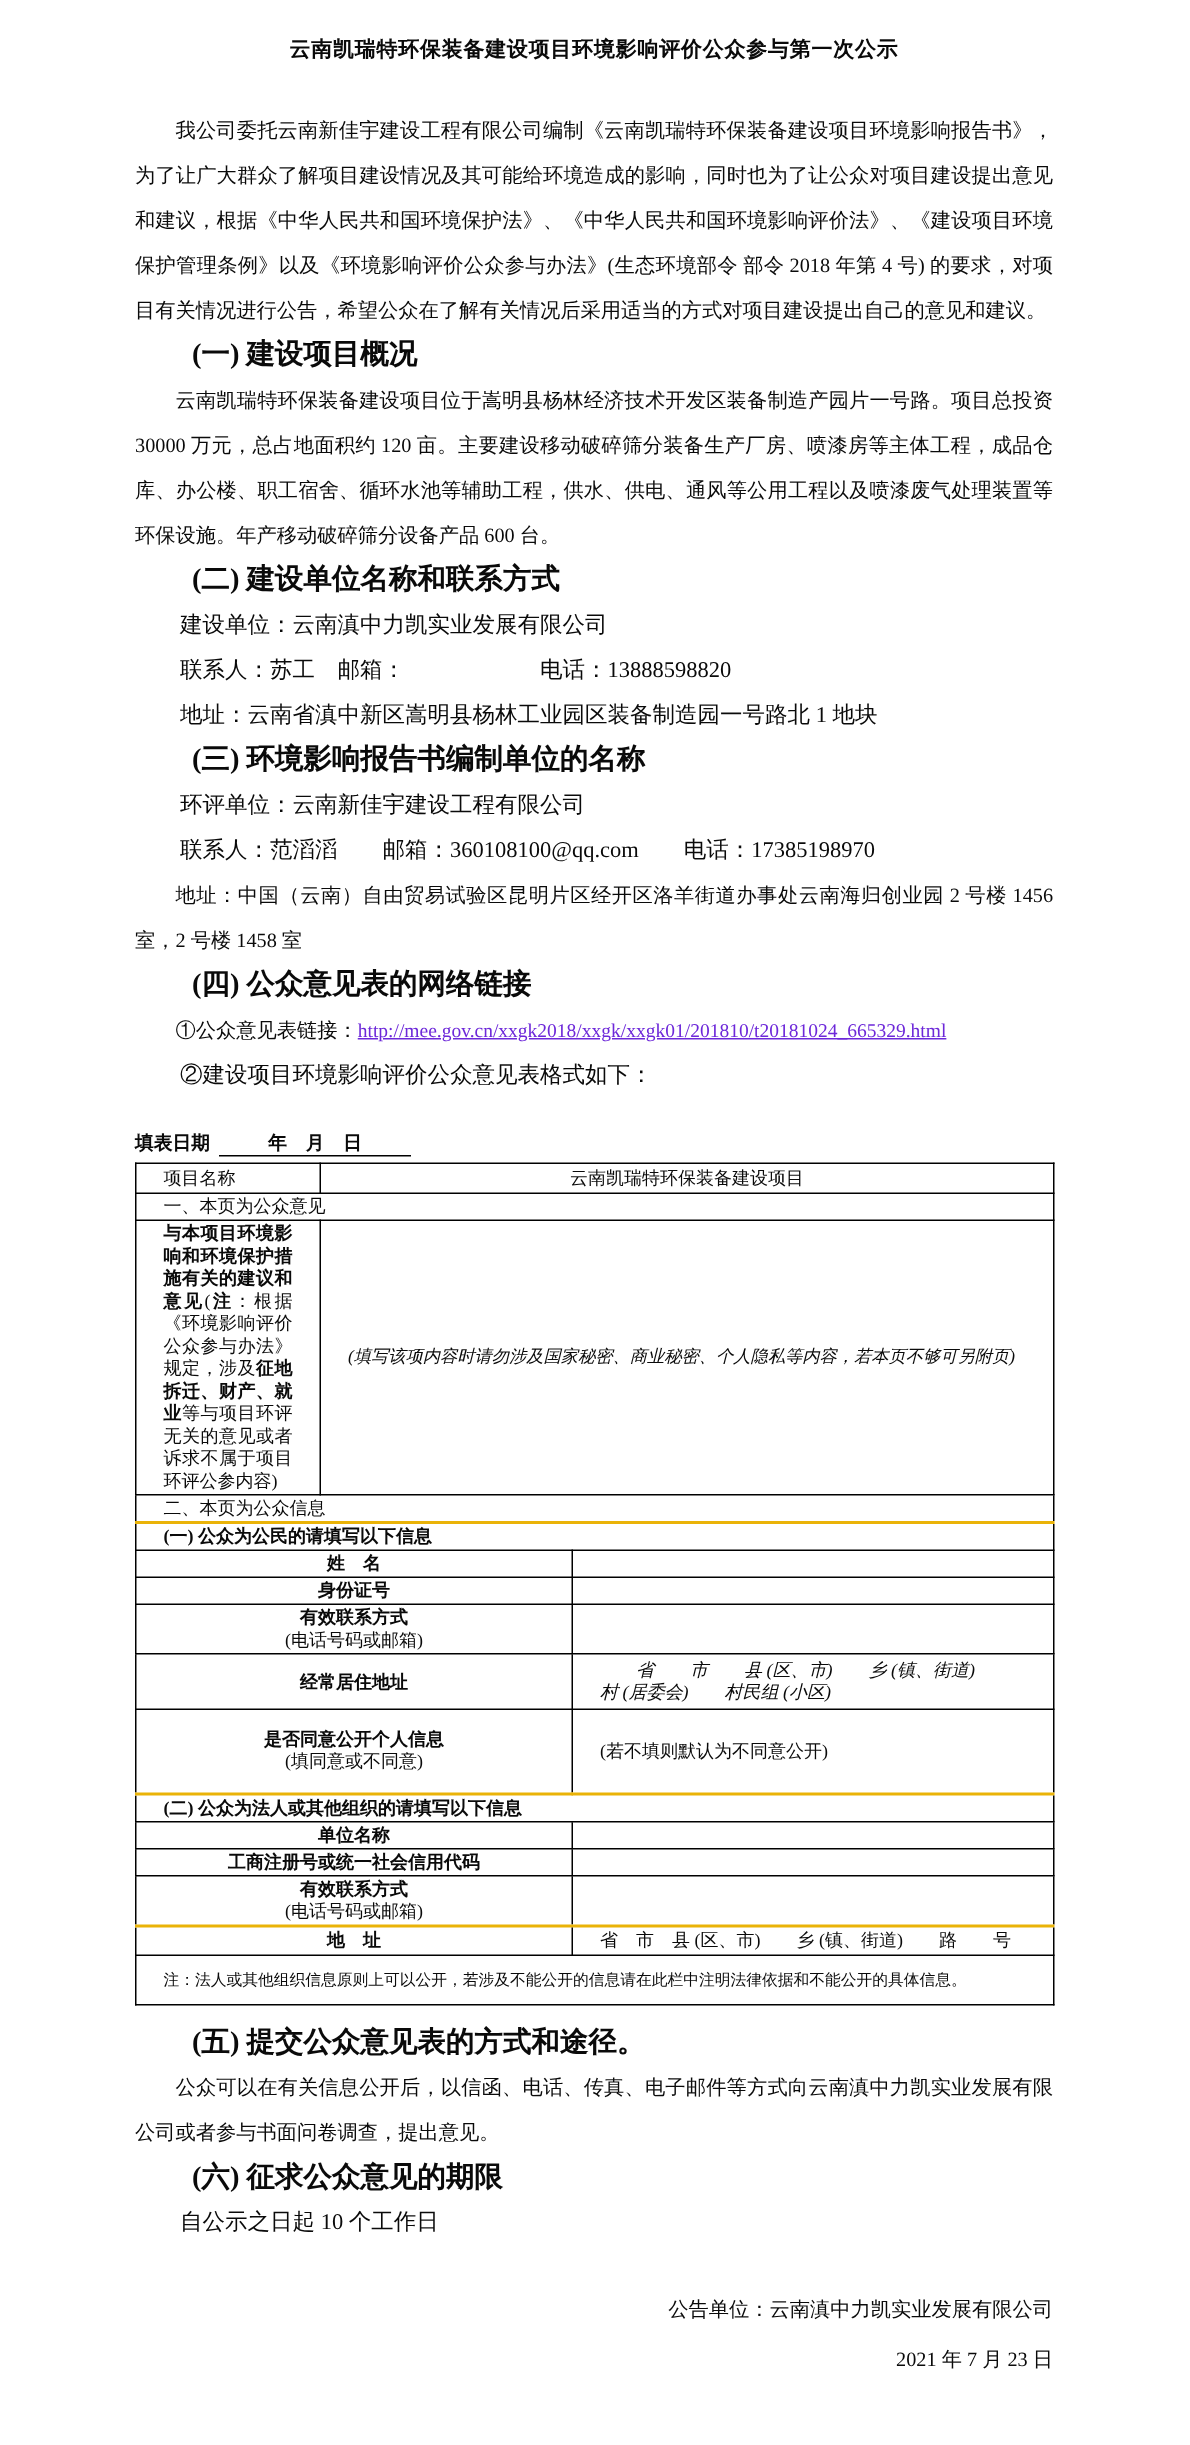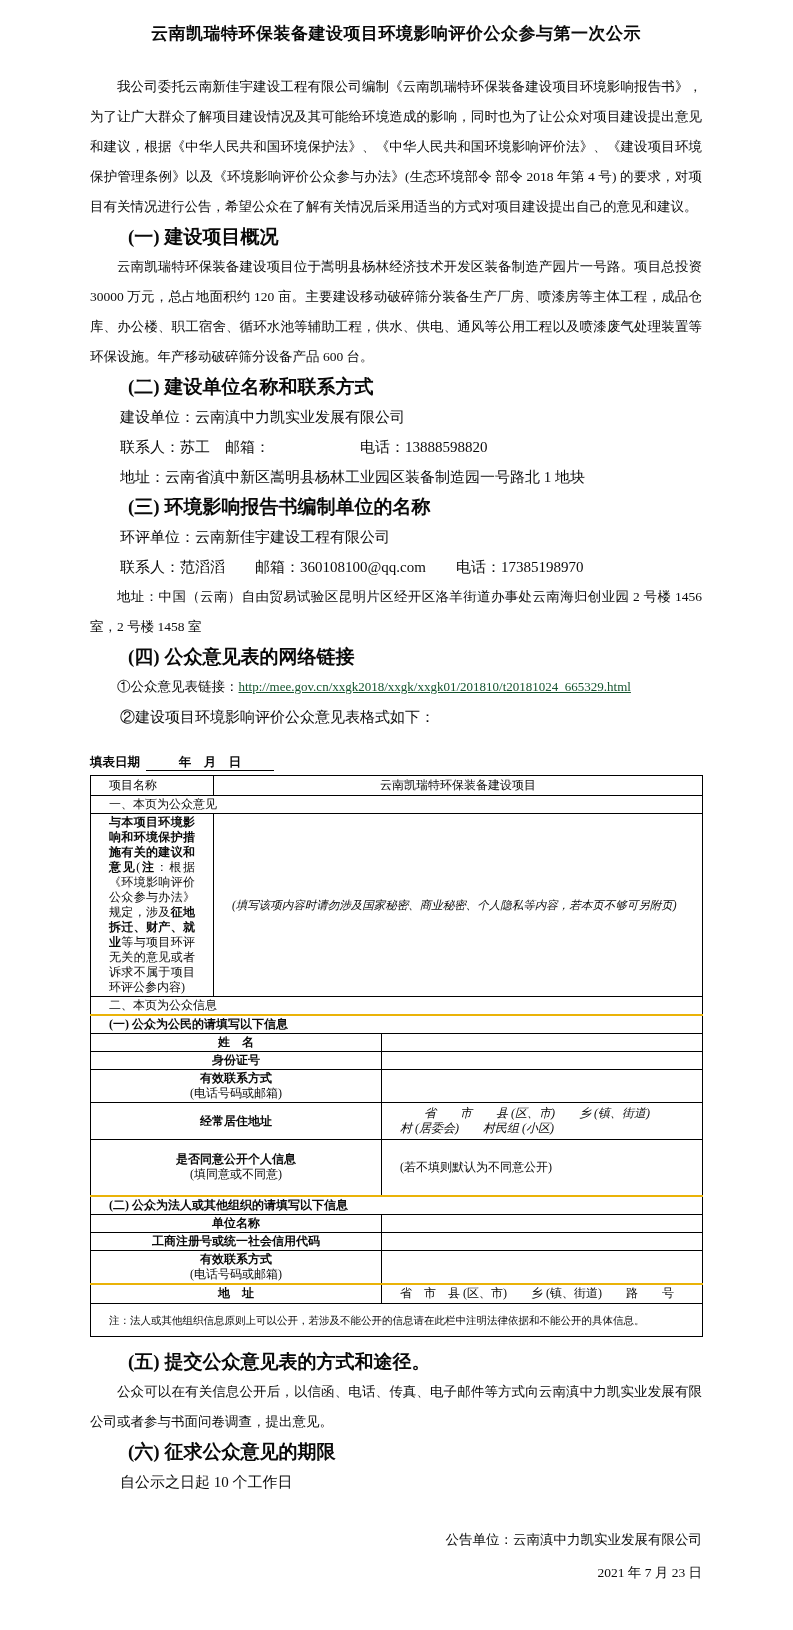--- a/index.html
+++ b/index.html
@@ -4,37 +4,37 @@
 <style>
   html,body{margin:0;padding:0;background:#ffffff;}
   body{
     width:793px;height:1630px;
     font-family:"Liberation Serif","DejaVu Serif",serif;
     color:#0a0a0a;
     overflow:hidden;
   }
   .page{padding:14px 91px 0 90px;width:612px;}
   .title{
-    font-size:17px;font-weight:bold;text-align:center;
+    font-size:14px;font-weight:bold;text-align:center;
     line-height:28px;margin:6px 0 24px 0;letter-spacing:0.5px;
   }
   .para{
     margin:0;font-size:13.5px;line-height:30px;
     text-align:justify;text-indent:2em;
   }
   .sec{
     font-size:19px;font-weight:bold;line-height:30px;
     text-indent:2em;margin:0;
   }
   .cline{
     font-size:15px;line-height:30px;text-indent:2em;margin:0;
   }
   .linkline{font-size:13.5px;line-height:30px;text-indent:2em;margin:0;}
   .url{
-    font-size:13px;text-decoration:underline;color:#14532d;
+    font-size:13px;text-decoration:underline;color:#6d28d9;
     word-break:break-all;cursor:pointer;
   }
   .form-date{
     margin-top:22px;margin-bottom:3px;
     font-size:12.5px;font-weight:bold;line-height:16px;
   }
   .fill-line{
     display:inline-block;width:128px;margin-left:6px;
     border-bottom:1.5px solid #000;text-align:center;
     font-weight:bold;

